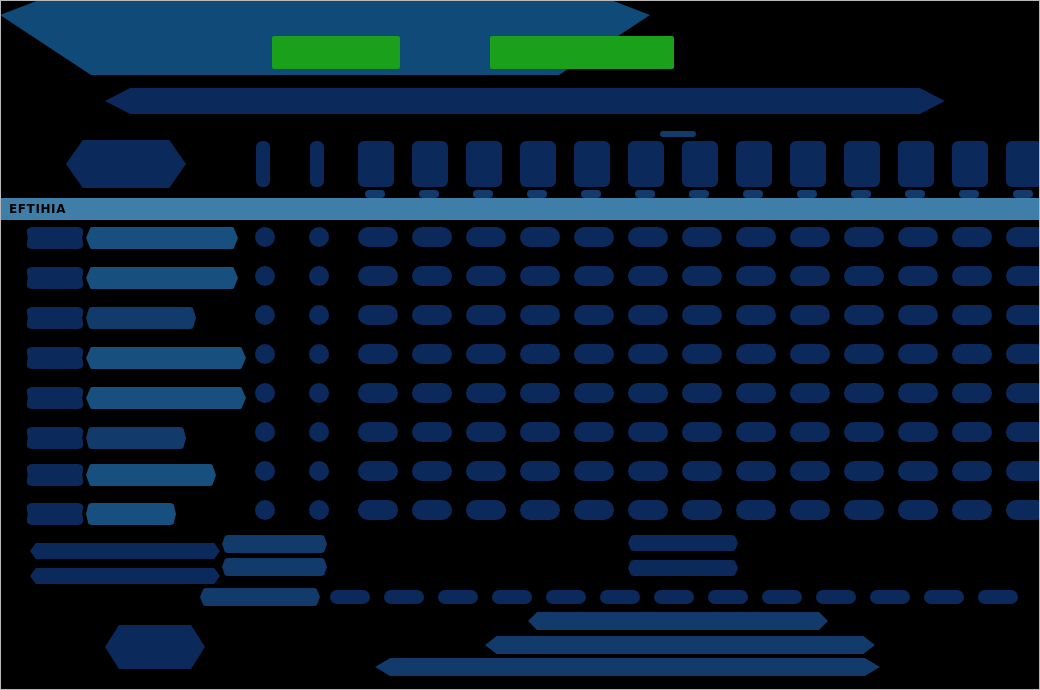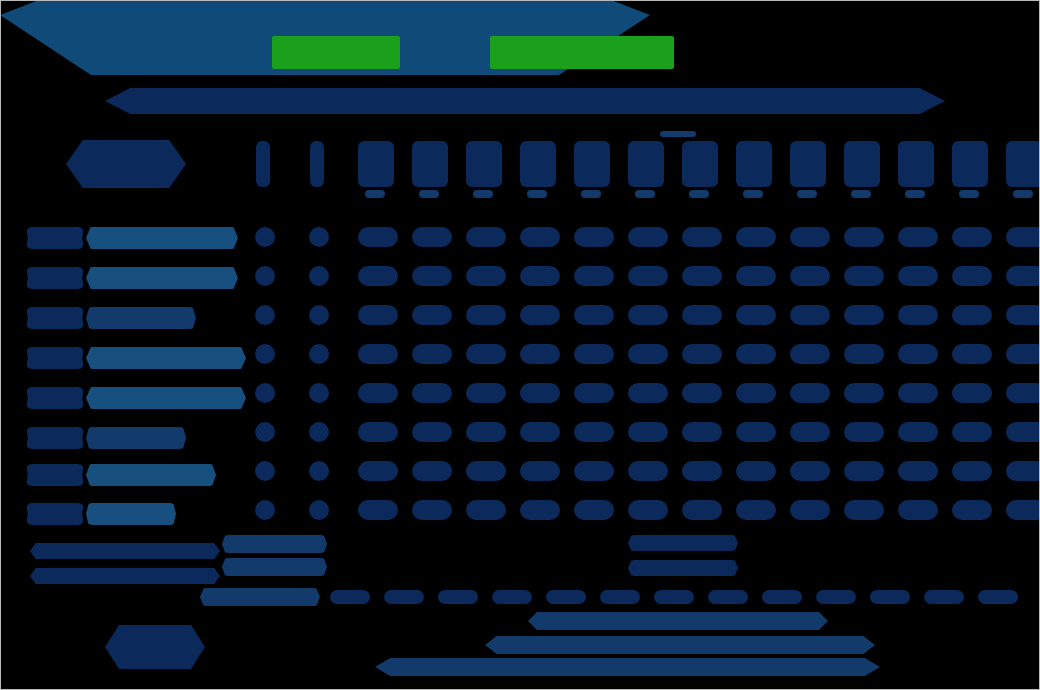--- a/index.html
+++ b/index.html
@@ -249,20 +249,23 @@
       <div class="blk chev-l" style="left: 26px; top: 387px; width: 58px; height: 22px; background: rgb(11, 42, 91);"></div>
       <div class="blk chev" style="left: 86px; top: 387px; width: 160px; height: 22px; background: rgb(23, 80, 127);"></div>
       <div class="blk chev-l" style="left: 26px; top: 427px; width: 58px; height: 22px; background: rgb(11, 42, 91);"></div>
       <div class="blk chev" style="left: 86px; top: 427px; width: 100px; height: 22px; background: rgb(18, 58, 107);"></div>
       <div class="blk chev-l" style="left: 26px; top: 464px; width: 58px; height: 22px; background: rgb(11, 42, 91);"></div>
       <div class="blk chev" style="left: 86px; top: 464px; width: 130px; height: 22px; background: rgb(23, 80, 127);"></div>
       <div class="blk chev-l" style="left: 26px; top: 503px; width: 58px; height: 22px; background: rgb(11, 42, 91);"></div>
       <div class="blk chev" style="left: 86px; top: 503px; width: 90px; height: 22px; background: rgb(23, 80, 127);"></div>
     </div>
 
+  <div class="selected-row">
+    <span class="label">EFTIHIA</span>
+  </div>
 
   <div id="footer-blocks">
       <div class="blk chev" style="left: 30px; top: 543px; width: 190px; height: 16px; background: rgb(11, 42, 91);"></div>
       <div class="blk chev" style="left: 30px; top: 568px; width: 190px; height: 16px; background: rgb(11, 42, 91);"></div>
       <div class="blk chev" style="left: 222px; top: 535px; width: 105px; height: 18px; background: rgb(18, 58, 107);"></div>
       <div class="blk chev" style="left: 222px; top: 558px; width: 105px; height: 18px; background: rgb(18, 58, 107);"></div>
       <div class="blk chev" style="left: 200px; top: 588px; width: 120px; height: 18px; background: rgb(18, 58, 107);"></div>
       <div class="blk chev" style="left: 628px; top: 535px; width: 110px; height: 16px; background: rgb(11, 42, 91);"></div>
       <div class="blk chev" style="left: 628px; top: 560px; width: 110px; height: 16px; background: rgb(11, 42, 91);"></div>
       <div class="blk chev" style="left: 528px; top: 612px; width: 300px; height: 18px; background: rgb(18, 58, 107);"></div>

